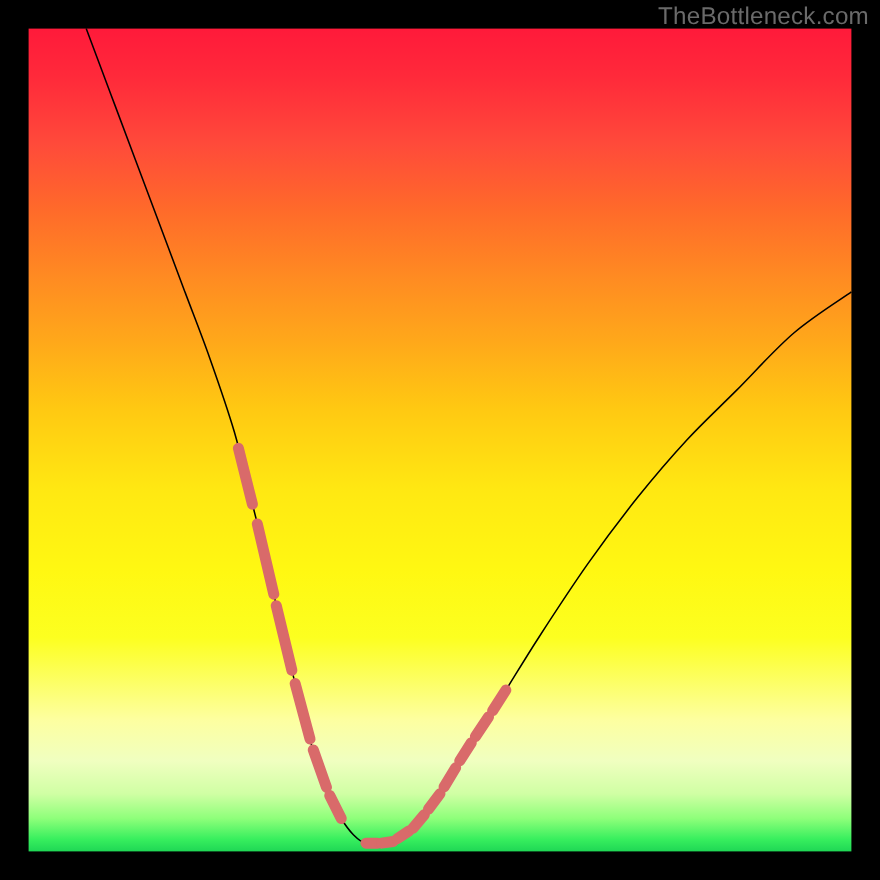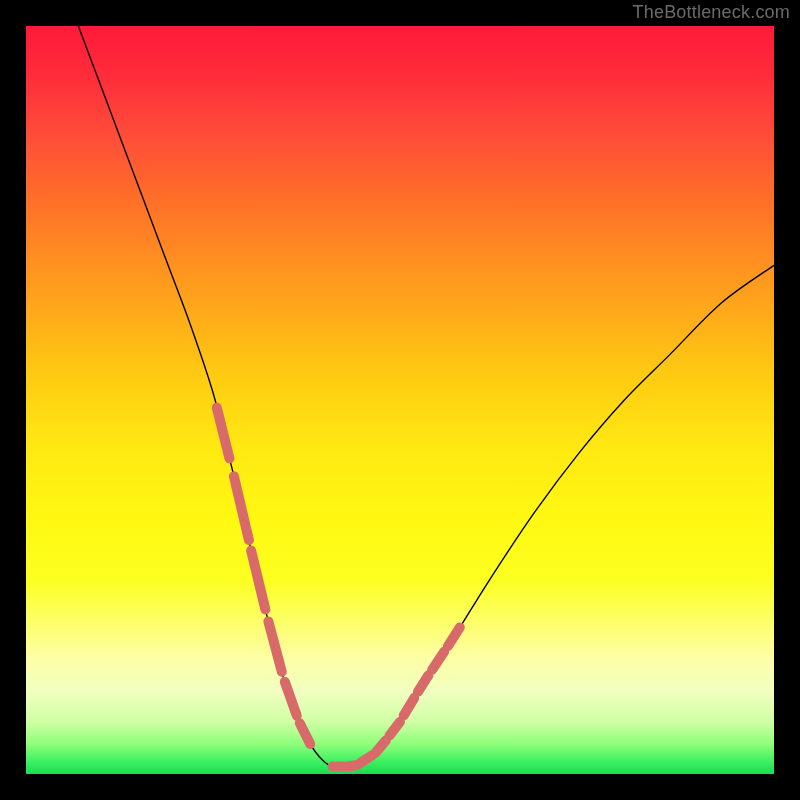--- a/index.html
+++ b/index.html
@@ -42,21 +42,21 @@
       #8eff7a 96%,
       #38ef5e 98.5%,
       #1fd755 100%
     );
   }
   .watermark {
     position: absolute;
     top: 2px;
     right: 10px;
     color: #6a6a6a;
-    font-size: 18px;
+    font-size: 22px;
     font-weight: 500;
     letter-spacing: 0.2px;
     user-select: none;
   }
   svg.curve {
     position: absolute;
     top: 0;
     left: 0;
     width: 748px;
     height: 748px;

